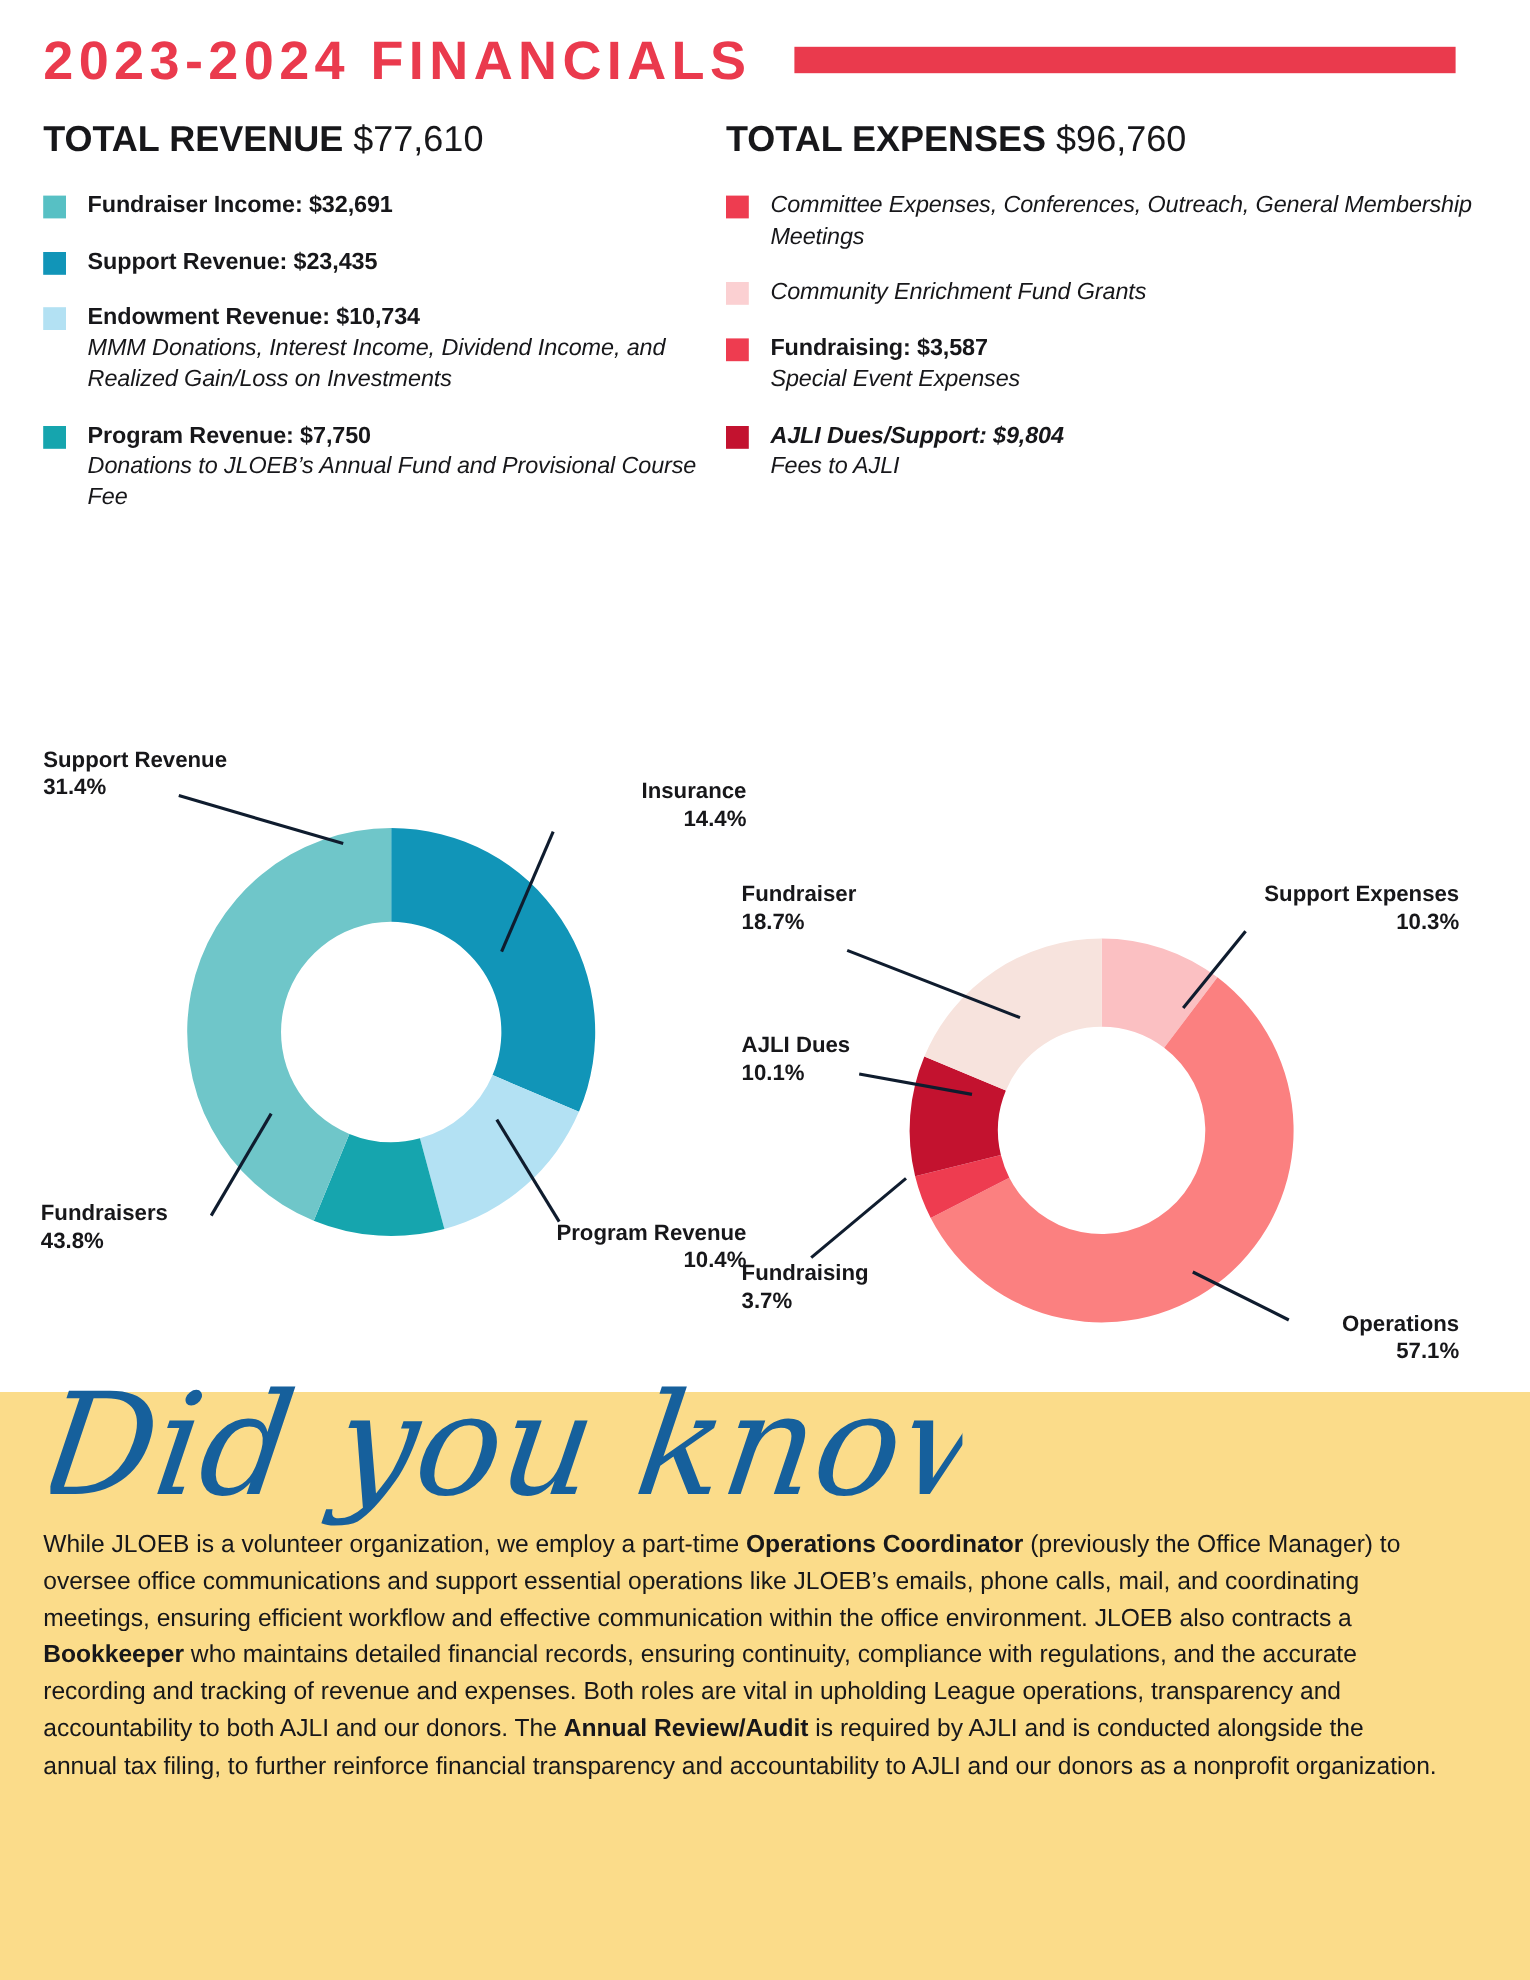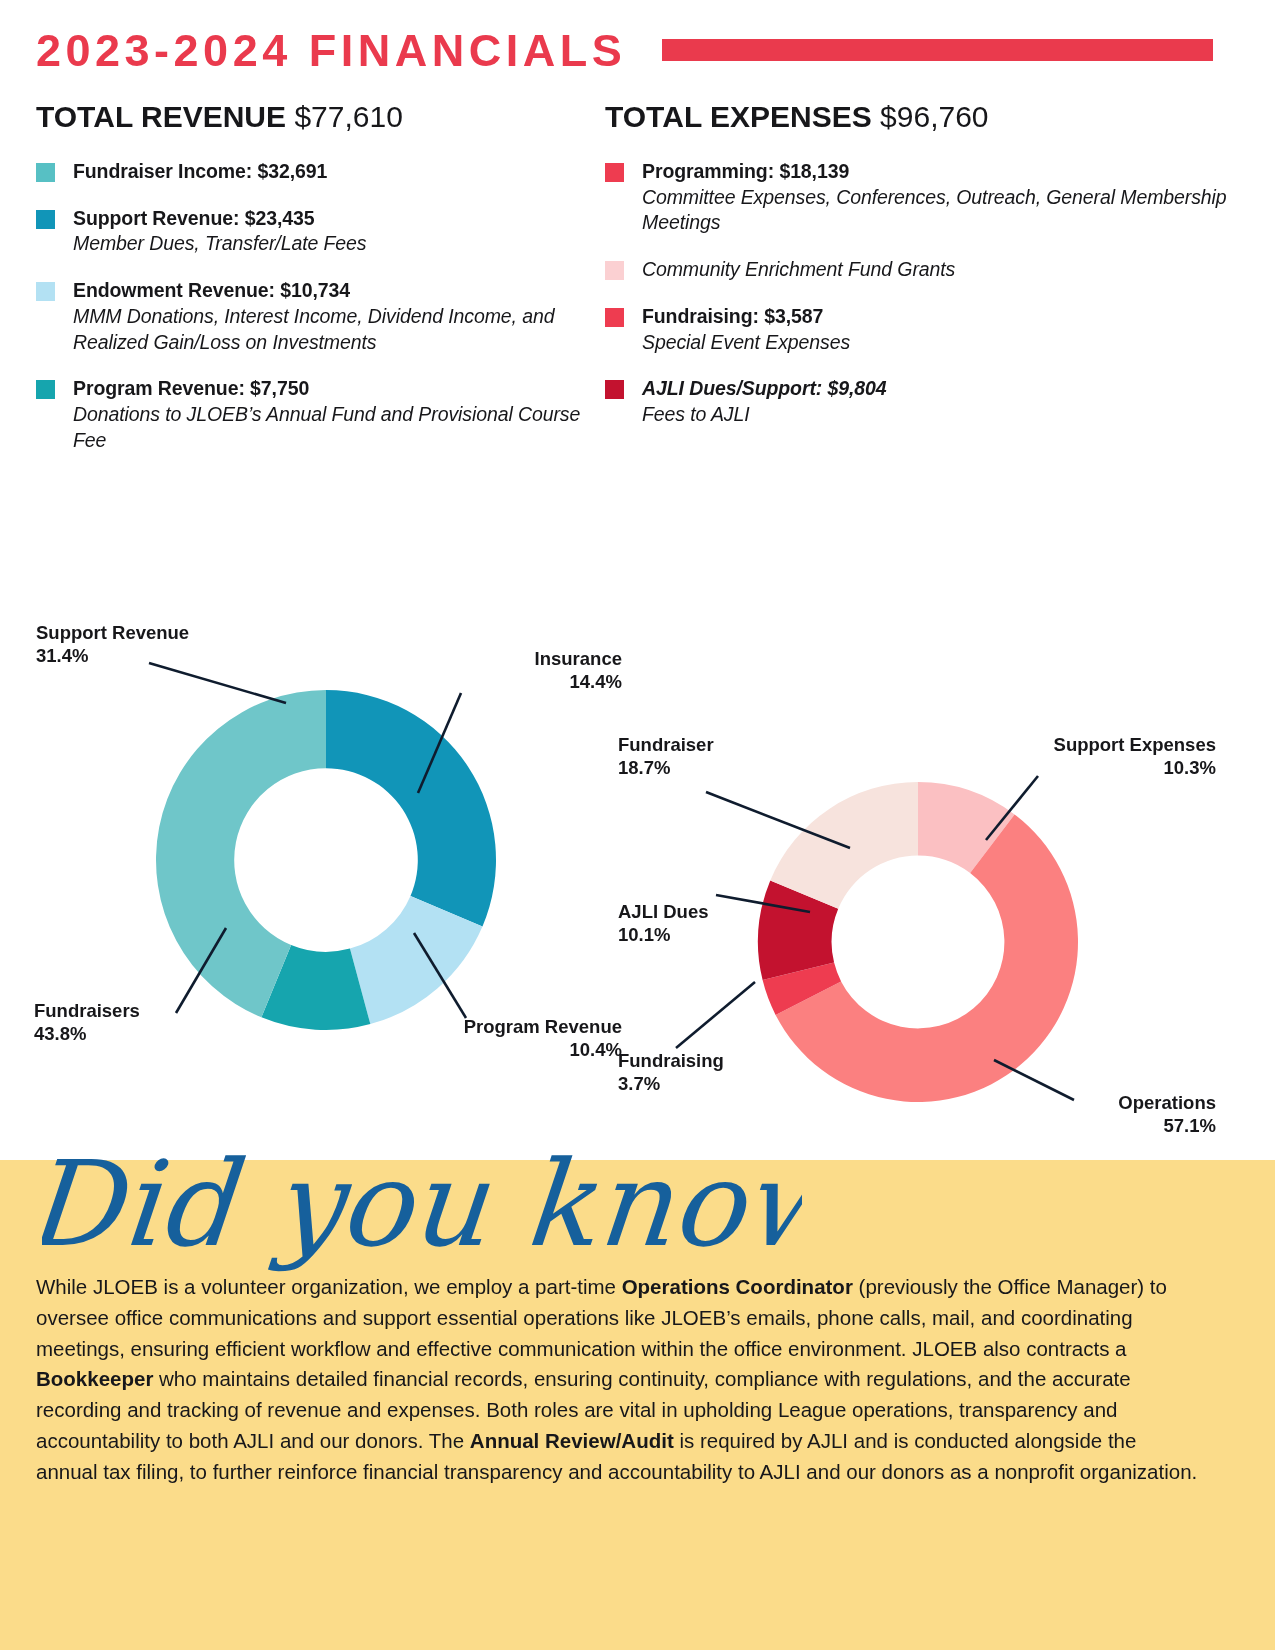--- a/index.html
+++ b/index.html
@@ -162,21 +162,20 @@
           <div class="legend-item">
             <div class="swatch" style="background: rgb(87, 192, 196);"></div>
             <div class="legend-text">
               <div class="legend-head">Fundraiser Income: $32,691</div>
             </div>
           </div>
           <div class="legend-item">
             <div class="swatch" style="background: rgb(17, 149, 184);"></div>
             <div class="legend-text">
               <div class="legend-head">Support Revenue: $23,435</div>
-              <div class="legend-sub">Member Dues, Transfer/Late Fees</div>
             </div>
           </div>
           <div class="legend-item">
             <div class="swatch" style="background: rgb(179, 225, 243);"></div>
             <div class="legend-text">
               <div class="legend-head">Endowment Revenue: $10,734</div>
               <div class="legend-sub">MMM Donations, Interest Income, Dividend Income, and Realized Gain/Loss on Investments</div>
             </div>
           </div>
           <div class="legend-item">
@@ -191,21 +190,20 @@
 
     <div class="col col-right">
       <div class="col-title">
         <b>TOTAL EXPENSES</b>
         <span>$96,760</span>
       </div>
       <div id="expenses-legend">
           <div class="legend-item">
             <div class="swatch" style="background: rgb(238, 60, 80);"></div>
             <div class="legend-text">
-              <div class="legend-head">Programming: $18,139</div>
               <div class="legend-sub">Committee Expenses, Conferences, Outreach, General Membership Meetings</div>
             </div>
           </div>
           <div class="legend-item">
             <div class="swatch" style="background: rgb(251, 208, 210);"></div>
             <div class="legend-text">
               <div class="legend-sub">Community Enrichment Fund Grants</div>
             </div>
           </div>
           <div class="legend-item">
@@ -281,21 +279,21 @@
     <div class="lbl" style="left:0px; top:4px;">
       <span>Fundraiser</span><br>
       <span>18.7%</span>
     </div>
 
     <div class="lbl right" style="right:-2px; top:4px;">
       <span>Support Expenses</span><br>
       <span>10.3%</span>
     </div>
 
-    <div class="lbl" style="left:0px; top:130px;margin-top:41px;">
+    <div class="lbl" style="left:0px; top:130px;">
       <span>AJLI Dues</span><br>
       <span>10.1%</span>
     </div>
 
     <div class="lbl" style="left:0px; top:320px;">
       <span>Fundraising</span><br>
       <span>3.7%</span>
     </div>
 
     <div class="lbl right" style="right:-2px; top:362px;">

